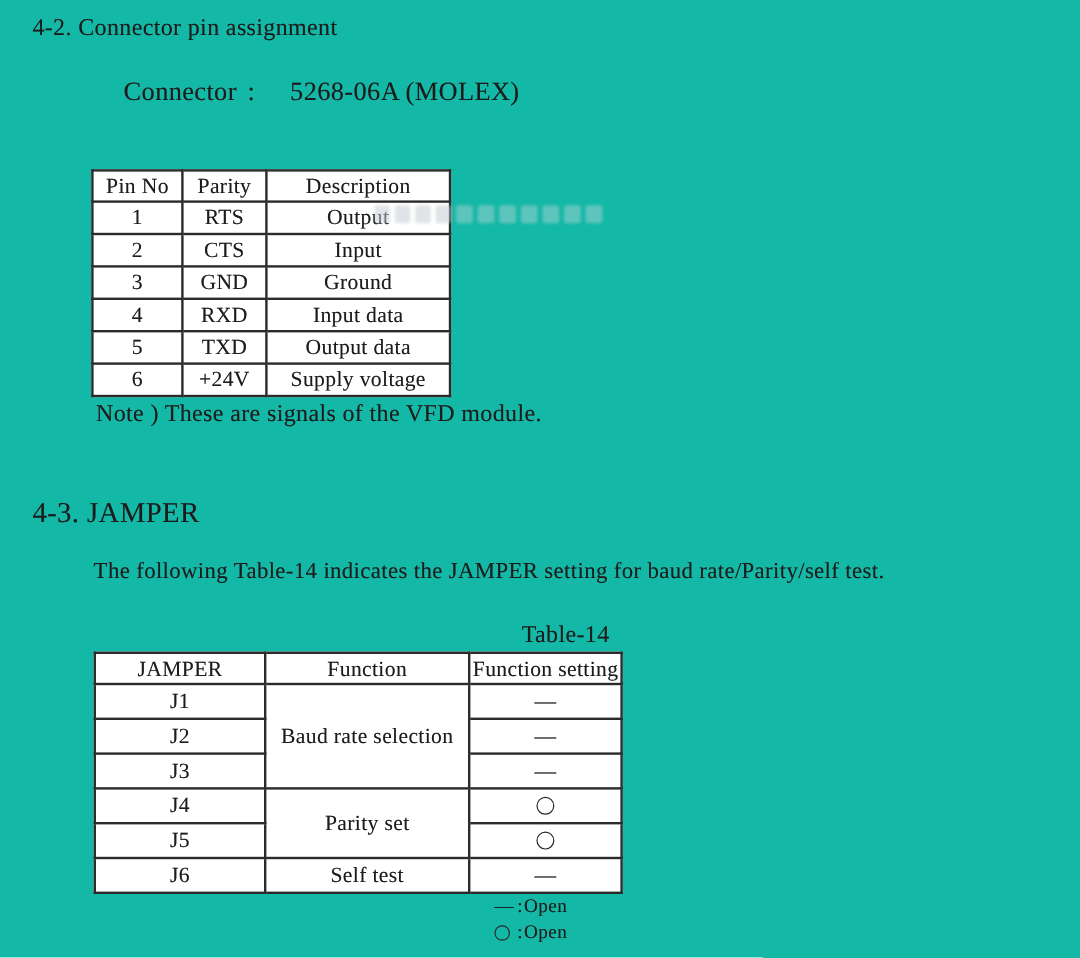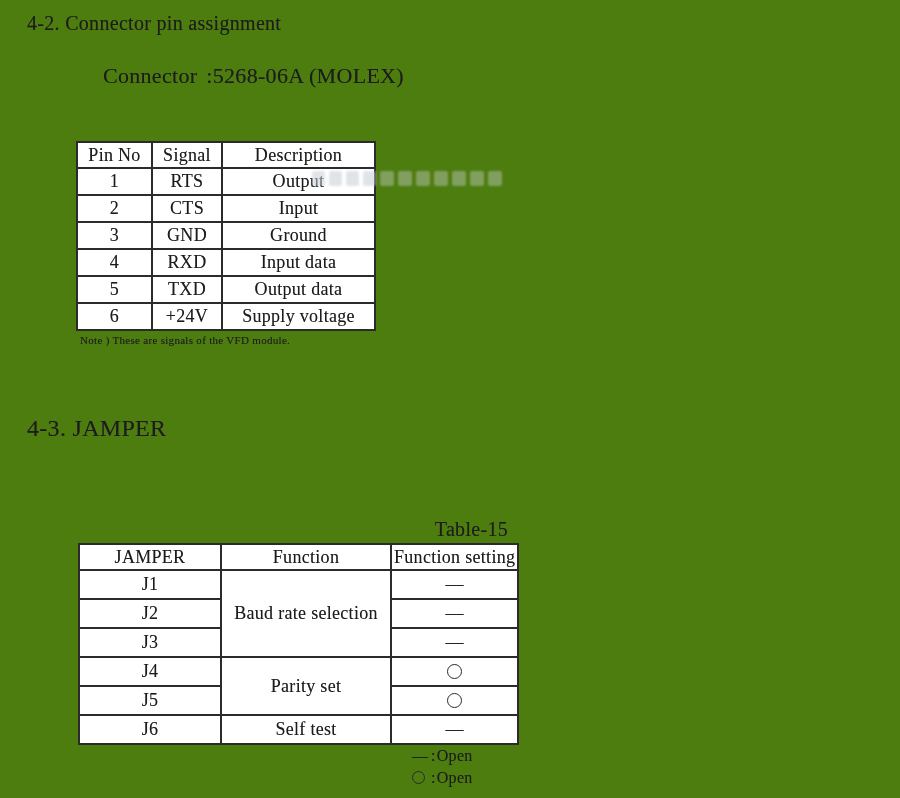--- a/index.html
+++ b/index.html
@@ -1,36 +1,36 @@
 <!DOCTYPE html>
 <html><head>
 <meta charset="utf-8">
 <style>
   html, body { margin: 0; padding: 0; background: #ffffff; }
   #page {
     position: relative;
     width: 900px;
     height: 798px;
-    background: #4d7c0f;
+    background: #14b8a6;
     overflow: hidden;
     font-family: "Liberation Serif", "DejaVu Serif", serif;
     color: #1c1c1c;
     letter-spacing: 0.3px;
     text-shadow: 0 0 0.5px rgba(40,40,40,0.45);
   }
   .abs { position: absolute; }
 
   #heading-4-2 { left: 27px; top: 12px; font-size: 20px; white-space: nowrap; }
   #connector-line { left: 103px; top: 63px; font-size: 22px; white-space: nowrap; }
   #connector-line .colon { margin-left: 9px; }
-  #connector-line .val { }
+  #connector-line .val { margin-left: 29px; }
 
   #table13-caption { left: 77px; top: 117px; width: 297px; font-size: 20px; text-align: center; padding-right: 2px; margin-top: 28px; }
   #table13-wrap { left: 76px; top: 141px; }
-  #note-line { left: 80px; top: 334px; font-size: 11px; white-space: nowrap; }
+  #note-line { left: 80px; top: 334px; font-size: 20px; white-space: nowrap; }
 
   #heading-4-3 { left: 27px; top: 415px; font-size: 24px; white-space: nowrap; }
   #paragraph-4-3 { left: 78px; top: 466px; font-size: 19px; white-space: nowrap; }
 
   #table14-caption { left: 78px; top: 518px; width: 430px; font-size: 20px; text-align: right; padding-right: 2px; }
   #table14-wrap { left: 78px; top: 543px; }
 
   table { border-collapse: collapse; table-layout: fixed; background: #ffffff; }
   .doc-table th, .doc-table td {
     border: 2px solid #2b2b2b;
@@ -92,21 +92,21 @@
   <div id="table13-wrap" class="abs">
     <table id="table13" class="doc-table">
       <colgroup>
           <col class="c0">
           <col class="c1">
           <col class="c2">
         </colgroup>
       <thead>
           <tr>
             <th>Pin No</th>
-            <th>Signal</th>
+            <th>Parity</th>
             <th>Description</th>
           </tr>
         </thead>
       <tbody>
           <tr>
             <td>1</td>
             <td>RTS</td>
             <td>Output</td>
           </tr>
           <tr>
@@ -149,22 +149,23 @@
       <i class="lt"></i>
       <i class="lt"></i>
       <i class="lt"></i>
       <i class="lt"></i>
   </div>
 
   <div id="note-line" class="abs">Note ) These are signals of the VFD module.</div>
 
   <div id="heading-4-3" class="abs">4-3. JAMPER</div>
 
-
-  <div id="table14-caption" class="abs">Table-15</div>
+  <div id="paragraph-4-3" class="abs">The following Table-14 indicates the JAMPER setting for baud rate/Parity/self test.</div>
+
+  <div id="table14-caption" class="abs">Table-14</div>
 
   <div id="table14-wrap" class="abs">
     <table id="table14" class="doc-table">
       <colgroup>
           <col class="c0">
           <col class="c1">
           <col class="c2">
         </colgroup>
       <thead>
           <tr>

